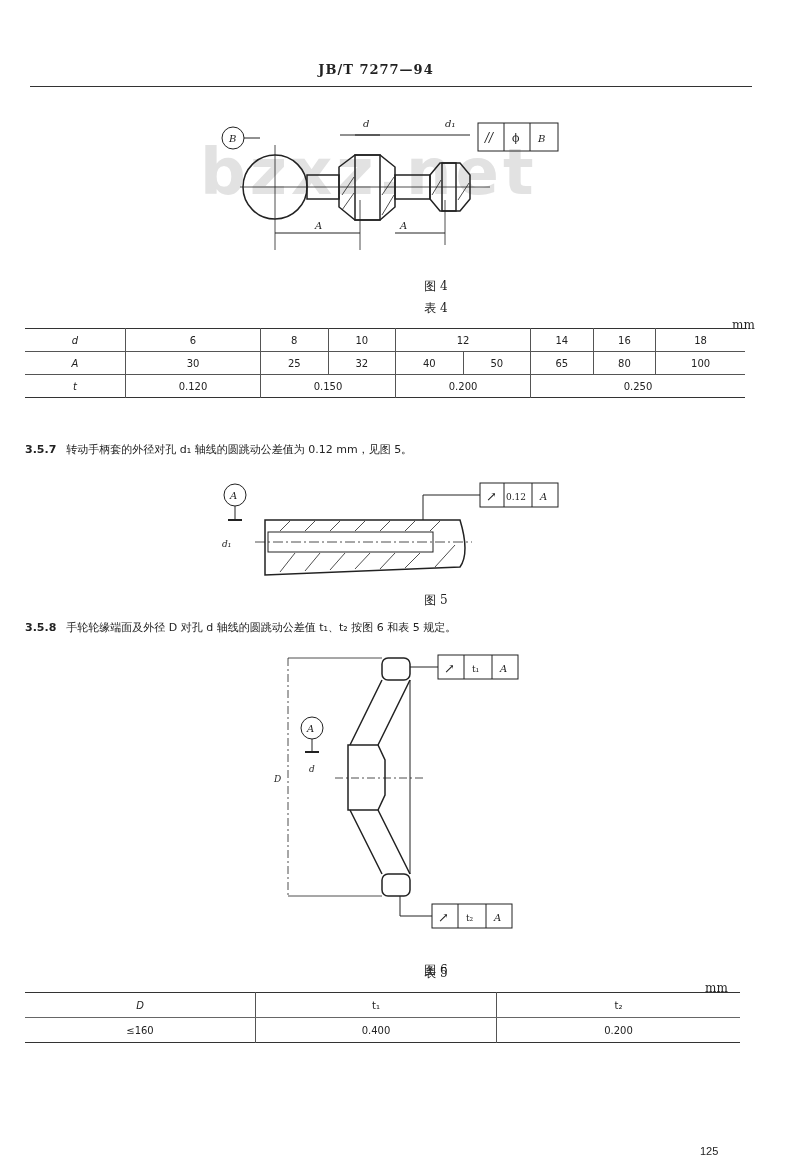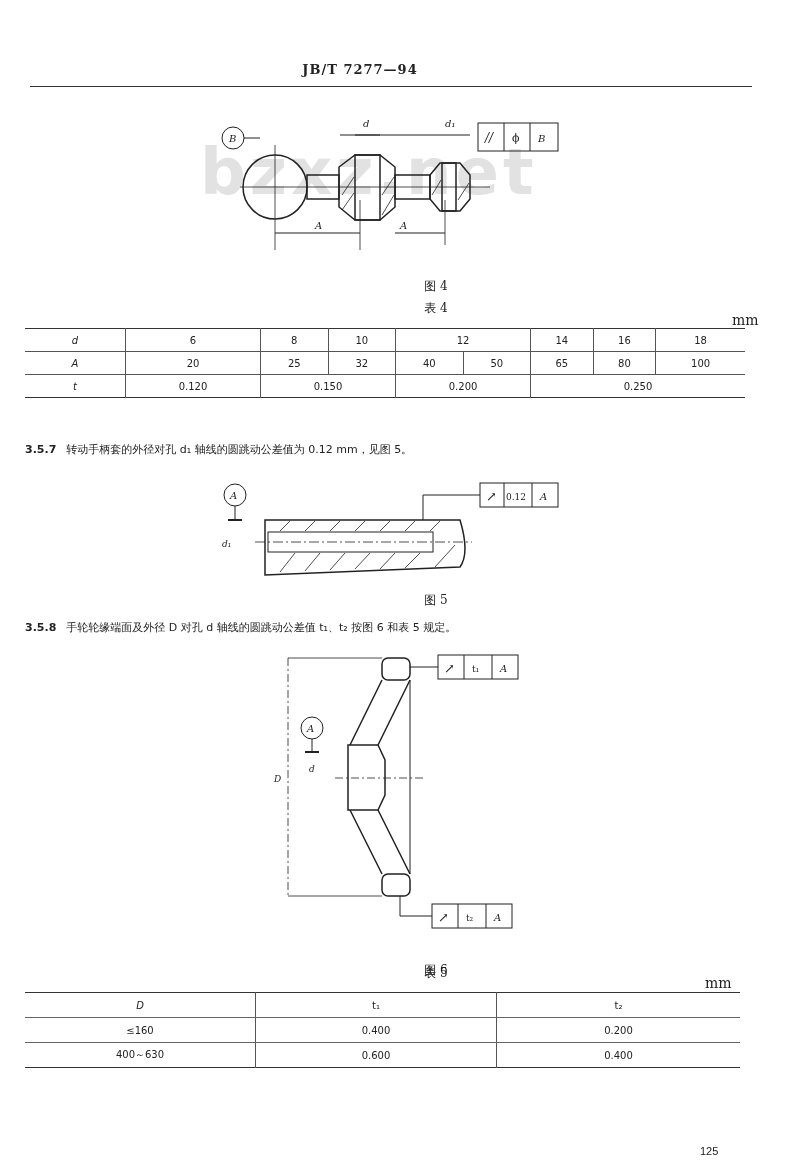--- a/index.html
+++ b/index.html
@@ -1,23 +1,23 @@
 <!DOCTYPE html>
 <html><head>
 <meta charset="utf-8">
 <style>
   html, body { margin:0; padding:0; background:#fff; }
   body { width:800px; height:1163px; position:relative; overflow:hidden;
     font-family:"DejaVu Serif", serif; color:#222; }
   .abs { position:absolute; }
-  .header { left:0; top:62px; width:720px; text-align:center; font-weight:bold; font-size:13px; letter-spacing:1px; }
+  .header { left:16px; top:62px; width:720px; text-align:center; font-weight:bold; font-size:13px; letter-spacing:1px; }
   .hline { left:30px; top:86px; width:722px; border-top:1px solid #333; }
   .watermark { left:200px; top:135px; font-family:"DejaVu Sans", sans-serif; font-weight:bold; font-size:64px; color:#e2e2e2; letter-spacing:4px; }
   .caption { font-size:12px; text-align:center; width:800px; left:0;padding-left:36px; }
-  .unit { font-size:14px; }
+  .unit { font-size:12px;margin-top:6px; }
   table { border-collapse:collapse; font-size:10px; font-family:"DejaVu Sans", sans-serif; position:absolute; }
   td { text-align:center; height:22px; padding:0; }
   .t4 { left:25px; top:328px; width:720px; border-top:1px solid #333; border-bottom:1px solid #333; }
   .t4 td { border-bottom:1px solid #555; border-left:1px solid #555; }
   .t4 td:first-child { border-left:none; font-style:italic; }
   .t4 tr:last-child td { border-bottom:none; }
   .t5 { left:25px; top:992px; width:715px; border-top:1px solid #333; border-bottom:1px solid #333; }
   .t5 td { border-bottom:1px solid #666; height:24px; }
   .t5 td.v { border-left:1px solid #555; }
   .t5 tr:last-child td { border-bottom:none; }
@@ -82,21 +82,21 @@
     <td>6</td>
     <td>8</td>
     <td>10</td>
     <td colspan="2">12</td>
     <td>14</td>
     <td>16</td>
     <td>18</td>
   </tr>
   <tr>
     <td>A</td>
-    <td>20</td>
+    <td>30</td>
     <td>25</td>
     <td>32</td>
     <td>40</td>
     <td>50</td>
     <td>65</td>
     <td>80</td>
     <td>100</td>
   </tr>
   <tr>
     <td>t</td>
@@ -192,21 +192,16 @@
       <tr>
     <td style="width:230px;font-style:italic">D</td>
     <td class="v" style="width:240px">t₁</td>
     <td class="v">t₂</td>
   </tr>
   <tr>
     <td>≤160</td>
     <td class="v">0.400</td>
     <td class="v">0.200</td>
   </tr>
-  <tr>
-    <td>400～630</td>
-    <td class="v">0.600</td>
-    <td class="v">0.400</td>
-  </tr>
 </tbody>
   </table>
 
 <div class="abs pageno">125</div>
 
 </body></html>

